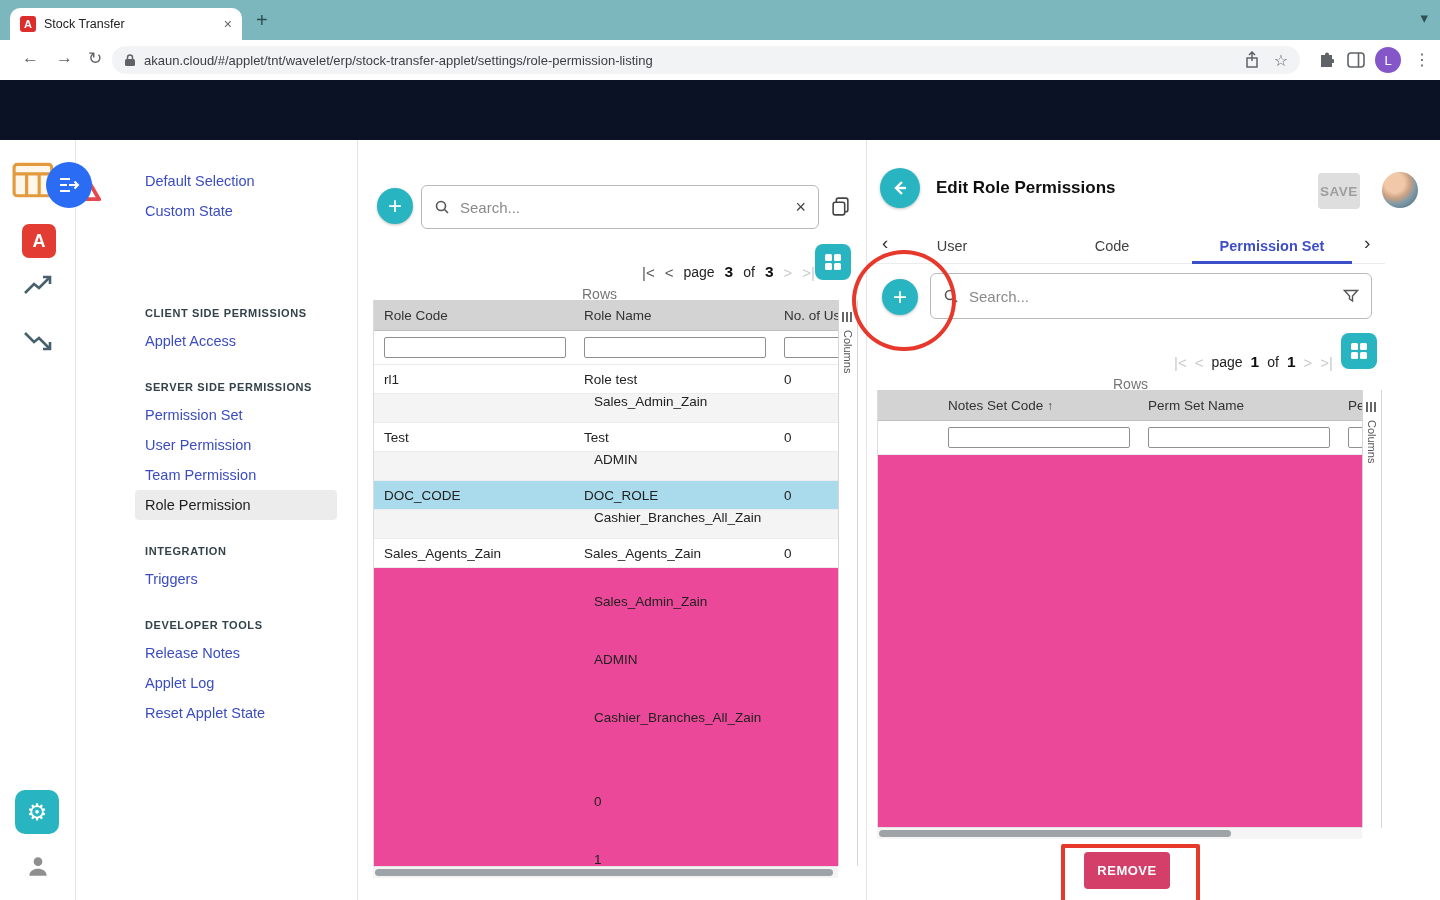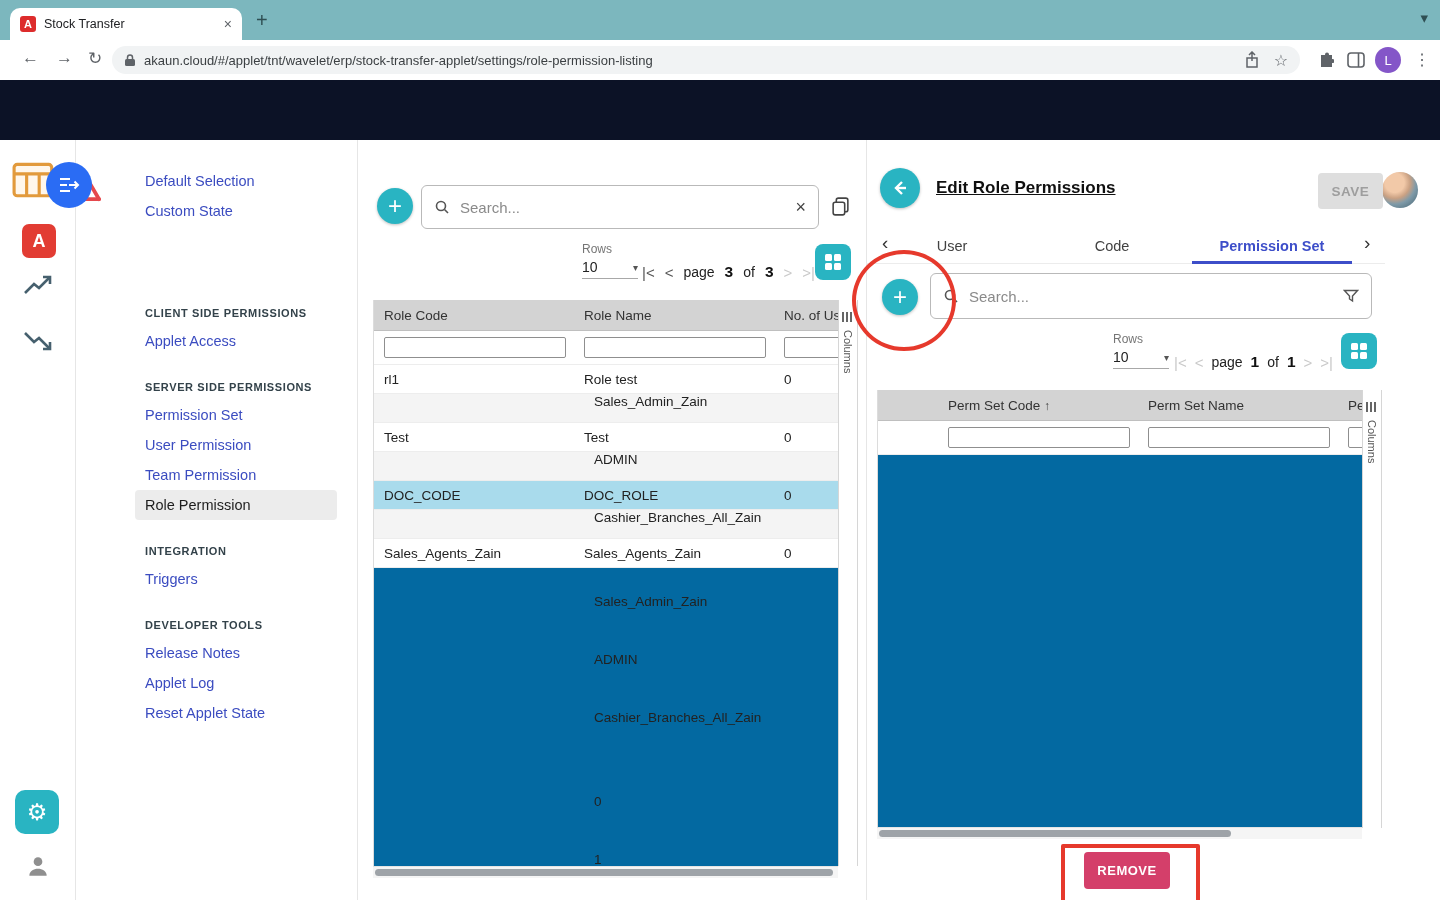--- a/index.html
+++ b/index.html
@@ -54,55 +54,55 @@
   .fab{position:absolute;border-radius:50%;background:#29b4c2;color:#fff;display:flex;align-items:center;
        justify-content:center;z-index:2;box-shadow:0 1px 3px rgba(0,0,0,.25);}
   .fab.plus{font-size:24px;font-weight:400;line-height:1;}
   .searchbox{position:absolute;border:1px solid #b9b9b9;border-radius:6px;background:#fff;display:flex;
        align-items:center;padding:0 12px;box-sizing:border-box;}
   .searchbox input{border:none;outline:none;flex:1;font-size:15px;color:#333;margin-left:8px;
        font-family:"Liberation Sans",sans-serif;background:transparent;}
   .searchbox input::placeholder{color:#8a8a8a;}
   .clear-x{color:#444;font-size:18px;}
   .rows-wrap{position:absolute;width:56px;}
-  .rows-label{font-size:12px;color:#757575;}
+  .rows-label{font-size:14px;color:#757575;margin-top:44px;}
   .rows-value{display:flex;align-items:center;justify-content:space-between;border-bottom:1px solid #a8a8a8;
        font-size:14px;color:#222;height:22px;}
   .rows-caret{font-size:10px;color:#555;}
   .pager{position:absolute;display:flex;align-items:center;gap:10px;font-size:15px;}
   .pg-en{color:#555;} .pg-dis{color:#c9c9c9;}
   .pg-word{font-size:14px;color:#222;} .pg-num{font-size:15.5px;font-weight:700;color:#111;}
   .gridbtn{position:absolute;width:36px;height:36px;border-radius:8px;background:#29b4c2;display:flex;
        align-items:center;justify-content:center;}
   .grid4{display:grid;grid-template-columns:7px 7px;grid-template-rows:7px 7px;gap:2px;}
   .grid4 span{background:#fff;border-radius:1.5px;}
 
   
-  .tbl{position:absolute;overflow:hidden;background:#0369a1;border-left:1px solid #dcdcdc;}
+  .tbl{position:absolute;overflow:hidden;background:#ec4899;border-left:1px solid #dcdcdc;}
   .tr{display:flex;width:620px;height:28px;align-items:center;border-bottom:1px solid #ededed;background:#fff;}
   .tr.alt{background:#f4f4f4;flex-direction:column;}
   .tr.sel{background:#a9dbec;}
   .thead{height:30px;background:#d3d3d3;border-bottom:1px solid #bfbfbf;}
   .thead .td{color:#333;font-weight:500;}
   .frow{height:33px;}
   .td{flex:0 0 200px;width:200px;padding-left:10px;box-sizing:border-box;font-size:13.5px;color:#222;
       white-space:nowrap;overflow:hidden;}
   .td.lead{flex:0 0 60px;width:60px;}
   .flt{width:176px;height:17px;border:1px solid #8f8f8f;border-radius:2px;background:#fff;
       font-family:"Liberation Sans",sans-serif;}
   .colstrip{position:absolute;width:20px;background:#fff;border-left:1px solid #d6d6d6;border-right:1px solid #d6d6d6;
       display:flex;flex-direction:column;align-items:center;padding-top:12px;box-sizing:border-box;gap:8px;}
   .colbars{width:12px;height:10px;background:repeating-linear-gradient(90deg,#666 0 2px,transparent 2px 4px);}
   .coltext{writing-mode:vertical-rl;font-size:11px;color:#555;}
   .hscroll{position:absolute;height:11px;background:#f5f5f5;border-top:1px solid #e4e4e4;}
   .hthumb{position:absolute;height:7px;background:#9ea3a8;border-radius:4px;top:2px;}
 
   
-  .panel-title{position:absolute;left:936px;top:178px;font-size:17px;font-weight:600;color:#101010;text-decoration:underline;}
-  .save-btn{position:absolute;left:1318px;top:173px;width:65px;height:36px;background:#dedede;border-radius:4px;
+  .panel-title{position:absolute;left:936px;top:178px;font-size:17px;font-weight:600;color:#101010;}
+  .save-btn{position:absolute;left:1318px;top:173px;width:42px;height:36px;background:#dedede;border-radius:4px;
       color:#9e9e9e;font-size:13.5px;font-weight:700;letter-spacing:.5px;display:flex;align-items:center;
       justify-content:center;}
   .tabsrow{position:absolute;left:872px;top:228px;width:480px;height:36px;display:flex;}
   .ptab{flex:0 0 160px;display:flex;align-items:center;justify-content:center;font-size:14.5px;color:#424242;}
   .ptab.active{color:#3d4ec9;font-weight:600;}
   .tab-underline{position:absolute;left:1192px;top:261px;width:160px;height:3px;background:#3d4ec9;}
   .tabs-line{position:absolute;left:866px;top:263px;width:519px;height:1px;background:#ececec;}
   .tab-chev{position:absolute;top:232px;font-size:19px;color:#333;}
   .remove-btn{position:absolute;left:1084px;top:852px;width:86px;height:37px;background:#d43f6a;border-radius:4px;
       color:#fff;font-size:13px;font-weight:700;letter-spacing:.5px;display:flex;align-items:center;justify-content:center;}
@@ -377,21 +377,21 @@
         <span></span>
         <span></span>
         <span></span>
       </span>
   </div>
 
   <div class="tbl" style="left:877px;top:390px;width:485px;height:438px;">
     <div class="tr thead" style="width:700px;">
       <div class="td lead"></div>
       <div class="td">
-        <span>Perm Set Code</span>
+        <span>Notes Set Code</span>
         <span style="font-size:12px;color:#444;">↑</span>
       </div>
       <div class="td">Perm Set Name</div>
       <div class="td">Pe</div>
     </div>
     <div class="tr frow" style="width:700px;">
       <div class="td lead"></div>
       <div class="td"><input class="flt" style=""></div>
       <div class="td"><input class="flt" style=""></div>
       <div class="td"><input class="flt" style=""></div>

